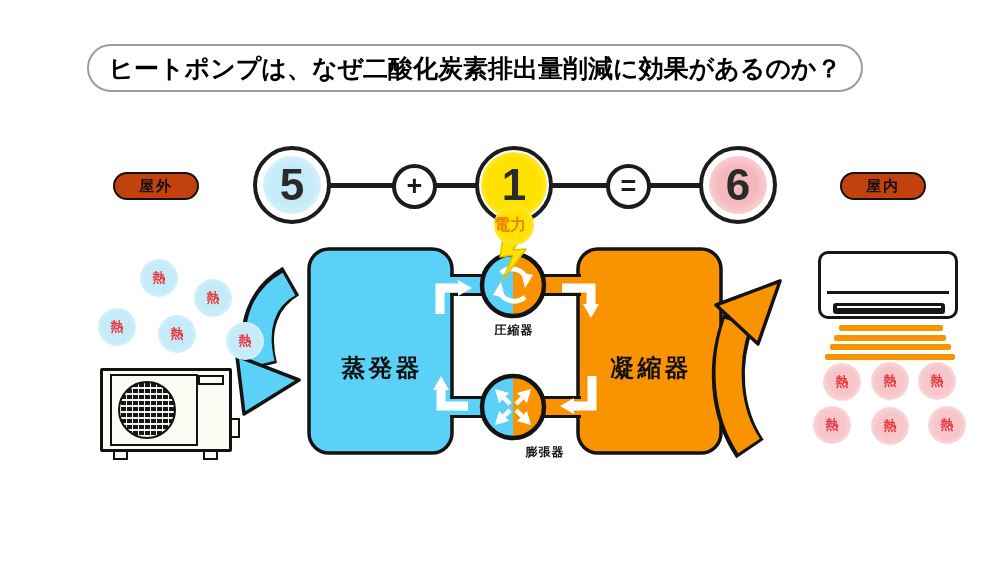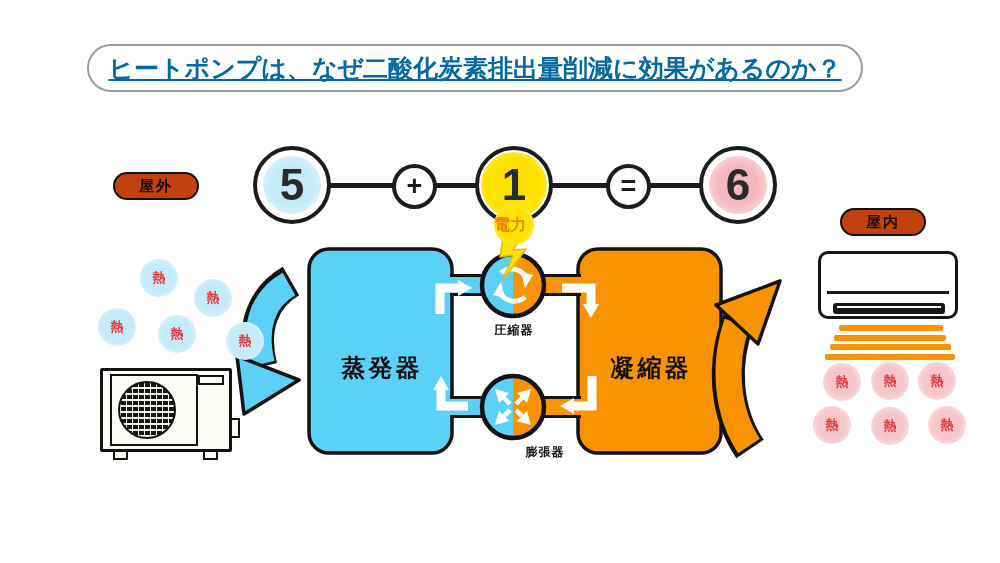--- a/index.html
+++ b/index.html
@@ -2,28 +2,28 @@
 <html><head>
 <meta charset="utf-8">
 <style>
   html,body{margin:0;padding:0;background:#fff;}
   .canvas{position:relative;width:1000px;height:563px;background:#fff;overflow:hidden;
           font-family:"Liberation Sans",sans-serif;}
 
   
   .title-pill{position:absolute;left:87px;top:44px;width:776px;height:48px;box-sizing:border-box;
               border:2px solid #9c9c9c;border-radius:26px;display:flex;align-items:center;justify-content:center;background:#fff;}
-  .title-pill span{font-size:25px;font-weight:bold;color:#0369a1;white-space:nowrap;text-decoration:underline;}
+  .title-pill span{font-size:25px;font-weight:bold;color:#000000;white-space:nowrap;}
 
   
   .side-pill{position:absolute;width:86px;height:28px;box-sizing:border-box;border:2.5px solid #121212;
              border-radius:15px;background:#c2410c;display:flex;align-items:center;justify-content:center;
              font-size:15px;font-weight:bold;color:#121212;z-index:2;letter-spacing:2px;}
   .pill-outdoor{left:113px;top:172px;}
-  .pill-indoor{left:840px;top:172px;margin-top:36px;}
+  .pill-indoor{left:840px;top:172px;}
 
   
   .eq-line{position:absolute;height:4.5px;background:#1c1c1c;top:183px;z-index:1;}
   .big-circle{position:absolute;top:146px;width:70px;height:70px;border:4px solid #1c1c1c;border-radius:50%;
               background:#fff;display:flex;align-items:center;justify-content:center;z-index:2;box-sizing:content-box;}
   .big-circle .tint{position:absolute;border-radius:50%;}
   .tint-cool{left:6px;top:6px;width:58px;height:58px;
              background:radial-gradient(circle,#c5ebf9 52%,#ddf3fc 78%,rgba(255,255,255,0) 100%);}
   .tint-power{left:2px;top:2px;width:66px;height:66px;
              background:radial-gradient(circle,#ffe200 58%,#ffec55 80%,#fff6ad 100%);}

